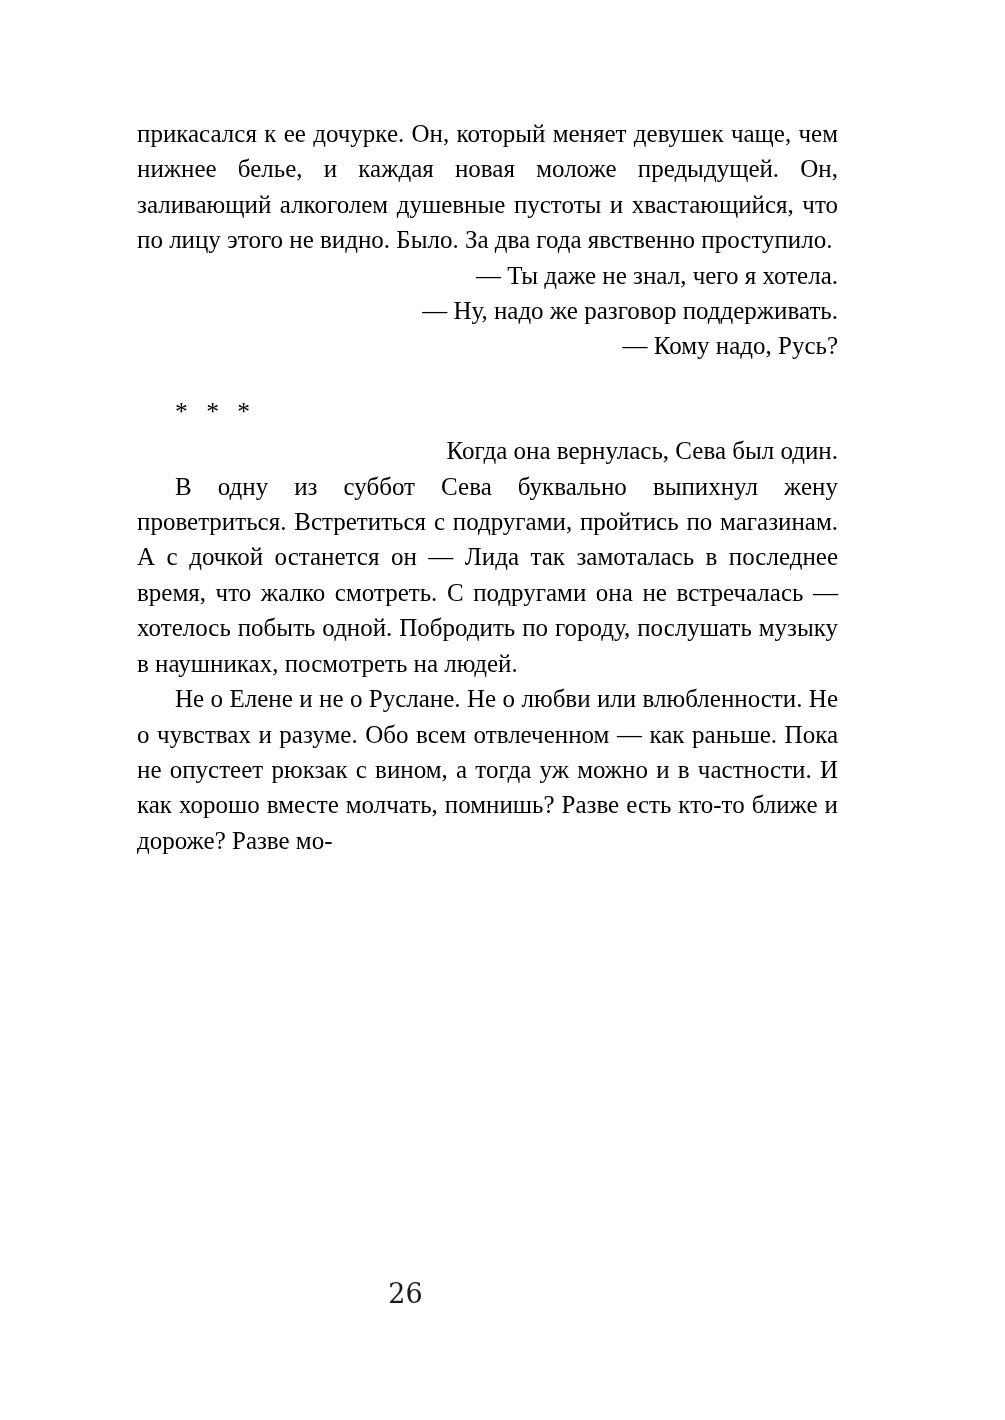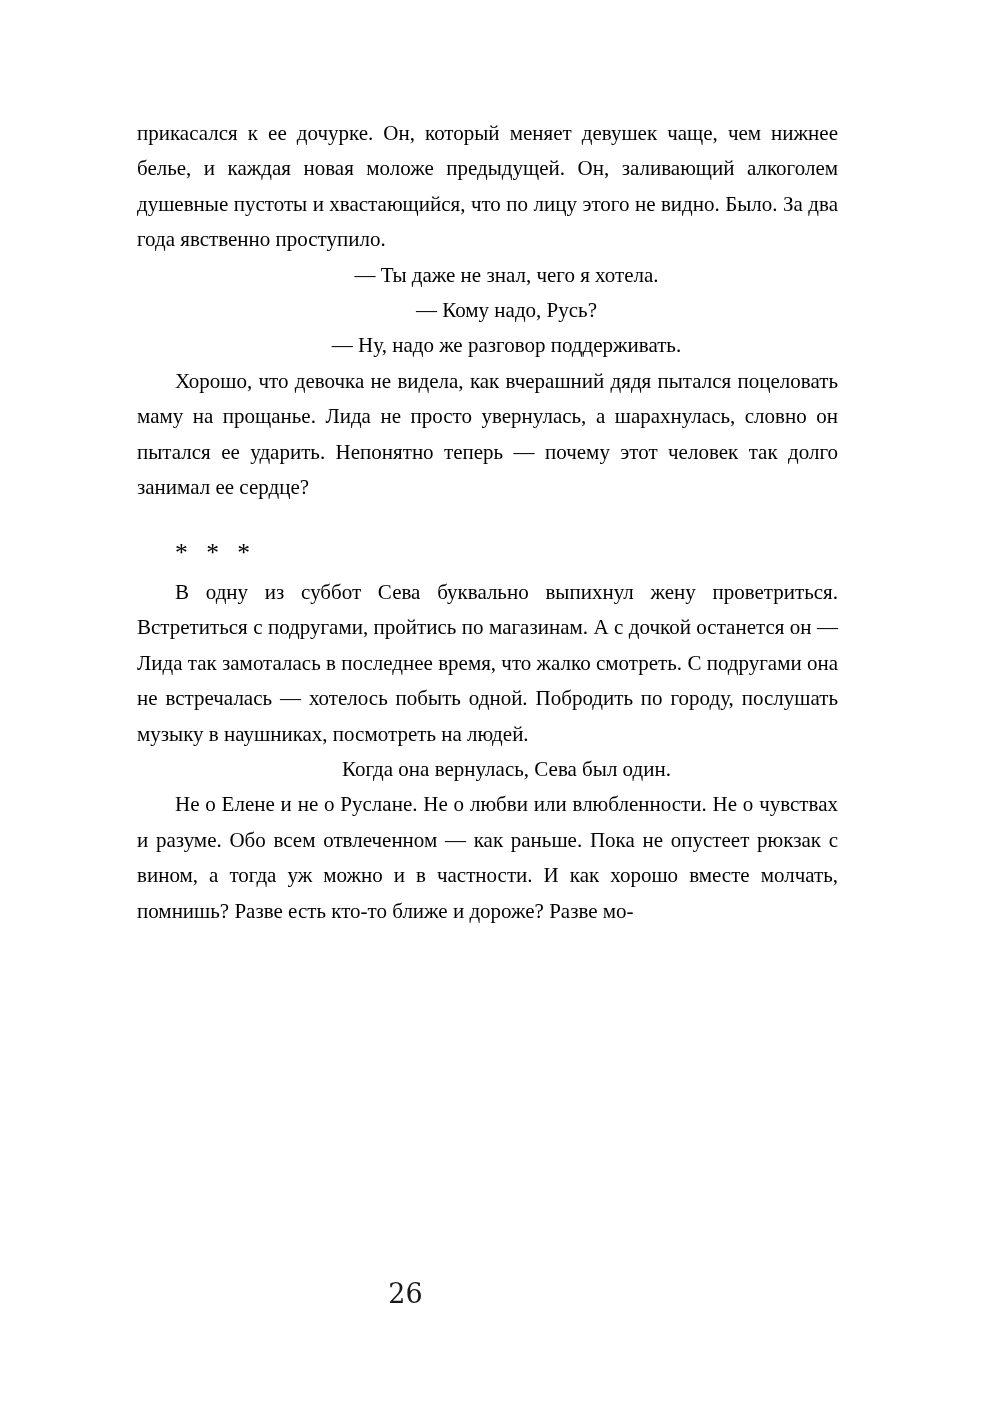--- a/index.html
+++ b/index.html
@@ -20,39 +20,39 @@
   .text-column {
     position: absolute;
     left: 137px;
     top: 116px;
     width: 701px;
   }
 
   
   .para {
     margin: 0;
-    font-size: 21px;
+    font-size: 25px;
     line-height: 35.4px;
     color: #000000;
     text-align: justify;
     text-justify: inter-word;
     text-indent: 38px;
     hyphens: manual;
     -webkit-hyphens: manual;
     word-spacing: 0px;
   }
 
   
   .para.no-indent {
     text-indent: 0;
   }
 
   
   .para.ragged {
-    text-align: center;
+    text-align: right;
   }
 
   
   .scene-break {
     margin: 0;
     font-size: 25.5px;
     line-height: 35.4px;
     color: #000000;
     text-indent: 38px;
     text-align: left;
@@ -81,31 +81,30 @@
 
   <div class="text-column">
 
     <p class="para no-indent">прикасался к ее дочурке. Он, который меняет девушек чаще, чем нижнее белье, и каждая новая моложе предыдущей. Он, заливающий алкоголем душевные пустоты и хвастающийся, что по лицу этого не видно. Было. За два года явственно проступило.</p>
 
 
     <p class="para ragged">— Ты даже не знал, чего я хотела.</p>
 
 
 
+    <p class="para ragged">— Ну, надо же разговор поддерживать.</p>
+
     <p class="para ragged">— Кому надо, Русь?</p>
 
-    <p class="para ragged">— Ну, надо же разговор поддерживать.</p>
-
-    <p class="para">Хорошо, что девочка не видела, как вчерашний дядя пытался поцеловать маму на прощанье. Лида не просто увернулась, а шарахнулась, словно он пытался ее ударить. Непонятно теперь — почему этот человек так долго занимал ее сердце?</p>
 
     <div class="scene-break">* * *</div>
 
+    <p class="para ragged">Когда она вернулась, Сева был один.</p>
+
     <p class="para">В одну из суббот Сева буквально выпихнул жену проветриться. Встретиться с подругами, пройтись по магазинам. А с дочкой останется он — Лида так замоталась в последнее время, что жалко смотреть. С подругами она не встречалась — хотелось побыть одной. Побродить по городу, послушать музыку в наушниках, посмотреть на людей.</p>
-
-    <p class="para ragged">Когда она вернулась, Сева был один.</p>
 
 
     <p class="para">Не о Елене и не о Руслане. Не о любви или влюбленности. Не о чувствах и разуме. Обо всем отвлеченном — как раньше. Пока не опустеет рюкзак с вином, а тогда уж можно и в частности. И как хорошо вместе молчать, помнишь? Разве есть кто-то ближе и дороже? Разве мо-</p>
 
   </div>
 
   <div class="page-number">26</div>
 
 </div>
 

